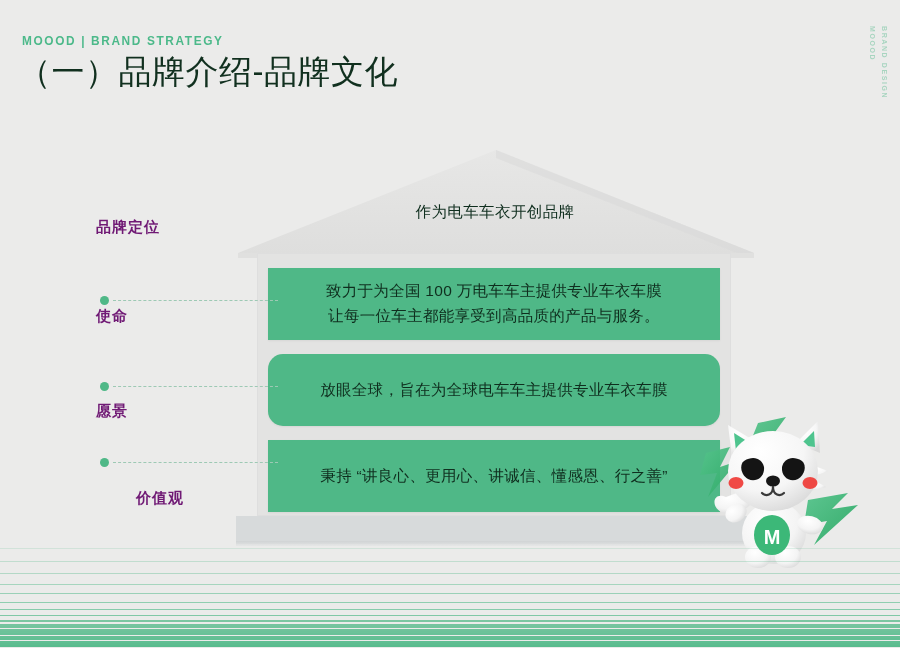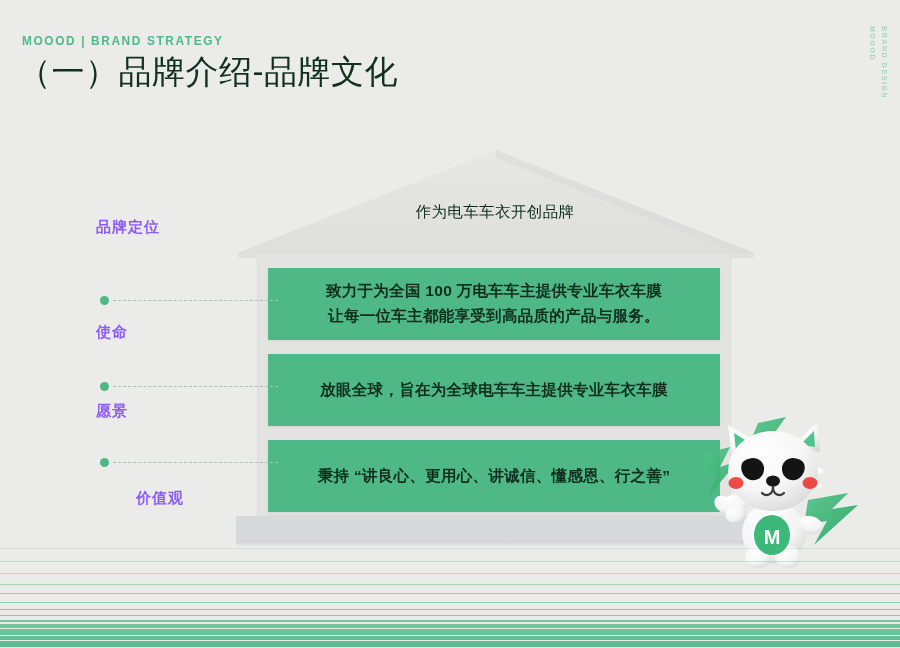--- a/index.html
+++ b/index.html
@@ -71,37 +71,37 @@
   .roof-text div{white-space:nowrap;}
 
   
   .band{
     position:absolute;left:268px;width:452px;
     background:#4fb887;
     display:flex;align-items:center;justify-content:center;
     box-shadow:0 1px 2px rgba(0,0,0,.06);
   }
   .band-1{top:268px;height:72px;}
-  .band-2{top:354px;height:72px;}
+  .band-2{top:354px;height:72px;border-radius:15px;}
   .band-3{top:440px;height:72px;align-items:center;}
   .band-text{
     text-align:center;color:#0f2e1e;
-    font-size:15.5px;font-weight:700;line-height:1.6;
+    font-size:15.5px;font-weight:400;line-height:1.6;
     letter-spacing:.3px;padding:0 10px;
   }
   .band-text div{white-space:nowrap;}
 
   
   .label{
     position:absolute;left:96px;
-    font-size:15px;font-weight:700;color:#8b5cf6;
+    font-size:15px;font-weight:700;color:#701a75;
     letter-spacing:1px;white-space:nowrap;
   }
   .lab-0{top:218px;}
-  .lab-1{top:323px;}
+  .lab-1{top:307px;}
   .lab-2{top:402px;}
   .lab-3{top:489px;margin-left:40px;}
 
   .conn{position:absolute;left:100px;height:9px;display:flex;align-items:center;}
   .conn-1{top:296px;}
   .conn-2{top:382px;}
   .conn-3{top:458px;}
   .dot{
     width:9px;height:9px;border-radius:50%;
     background:#4fb887;flex:0 0 auto;

